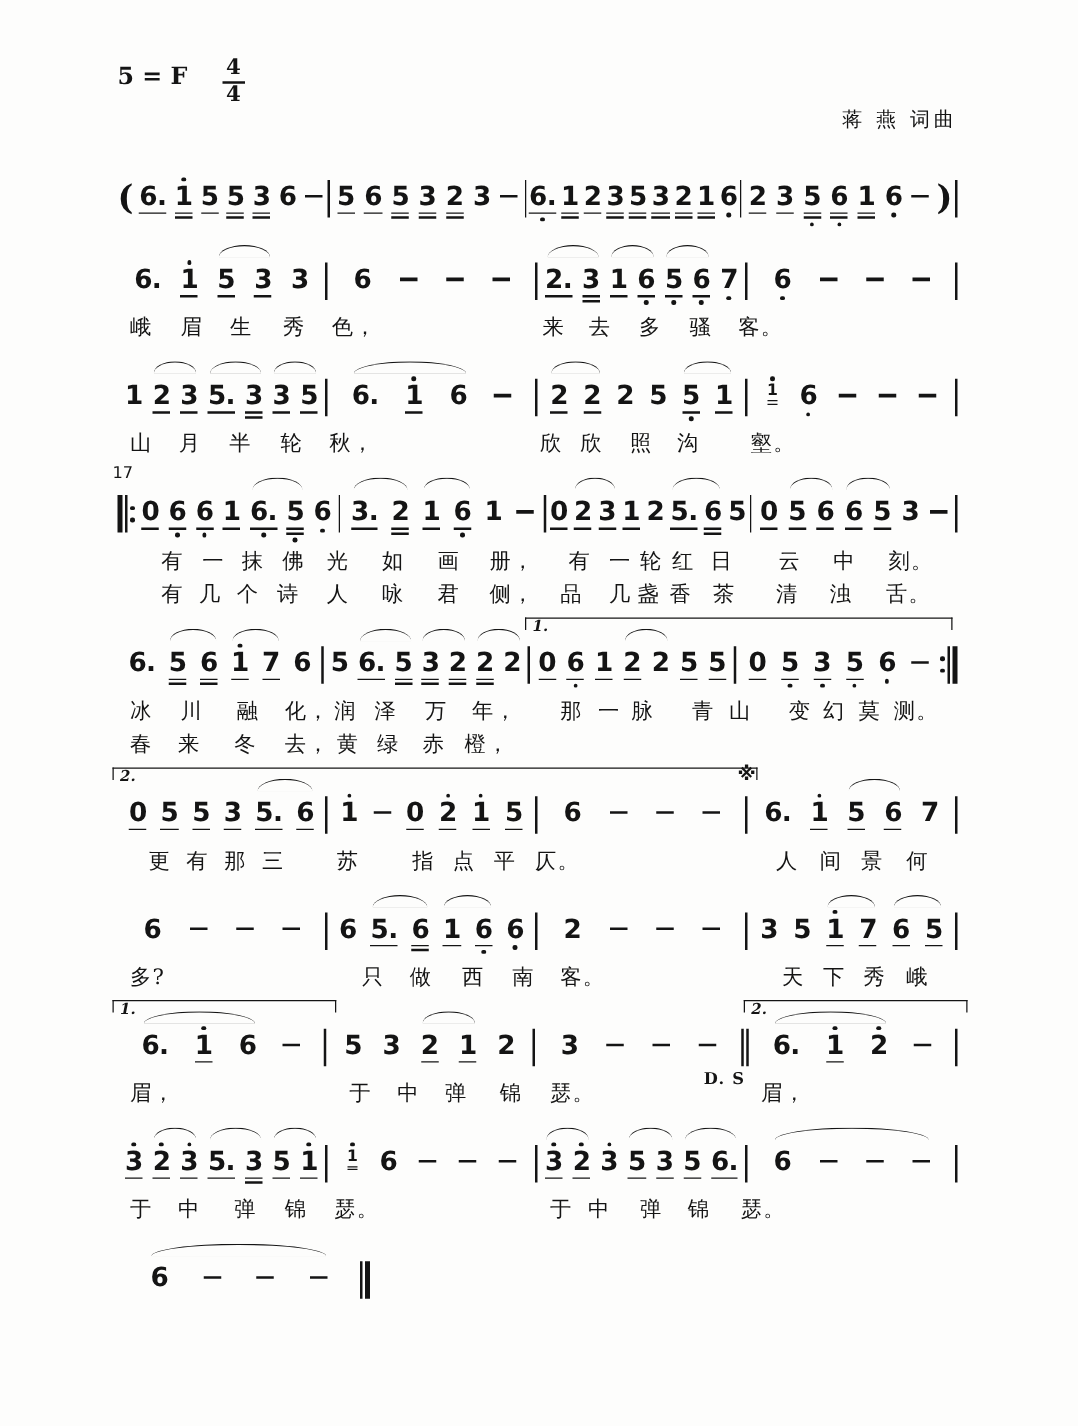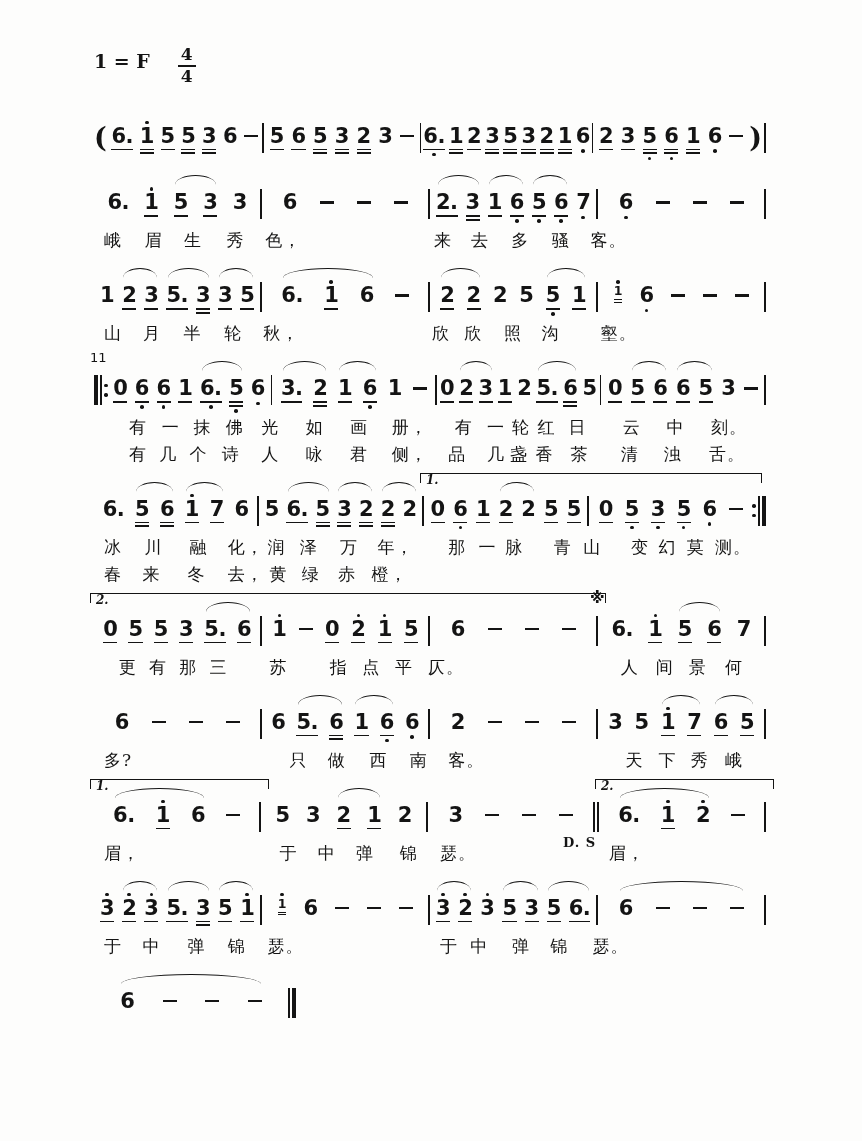--- a/index.html
+++ b/index.html
@@ -48,26 +48,27 @@
   .ds{position:absolute;font:600 13px "DejaVu Serif",serif;letter-spacing:1px;}
   .lyr{position:relative;height:24px;margin-top:3px;font-family:"DejaVu Serif",serif;
        font-size:17px;letter-spacing:1px;}
   .lyr span{position:absolute;top:0;white-space:nowrap;}
 </style>
 </head>
 <body>
 
 <div class="page">
   <div class="keyrow">
-    <span>1 = F</span>
+    <span>5 = F</span>
     <span class="meter">
       <span class="mnum">4</span>
       <span class="mden">4</span>
     </span>
   </div>
+  <div class="credit">蒋  燕  词曲</div>
   <div class="score">
       <div class="system">
         <div class="nrow">
           <div class="barwrap">
             <div class="paren">(</div>
           </div>
           <div class="measure">
             <div class="note">
               <div class="slot"></div>
               <span class="nt">6.</span>
@@ -537,21 +538,21 @@
           <span style="left: 25.2%;">秋，</span>
           <span style="left: 50.3%;">欣</span>
           <span style="left: 55.1%;">欣</span>
           <span style="left: 61%;">照</span>
           <span style="left: 66.6%;">沟</span>
           <span style="left: 75.4%;">壑。</span>
         </div>
       </div>
       <div class="system">
         <div class="nrow">
-          <div class="mark">11</div>
+          <div class="mark">17</div>
           <div class="barwrap">
             <div class="blthick"></div>
             <div class="bl"></div>
             <div class="rdots">
               <div class="rd"></div>
               <div class="rd"></div>
             </div>
           </div>
           <div class="measure">
             <div class="note">

